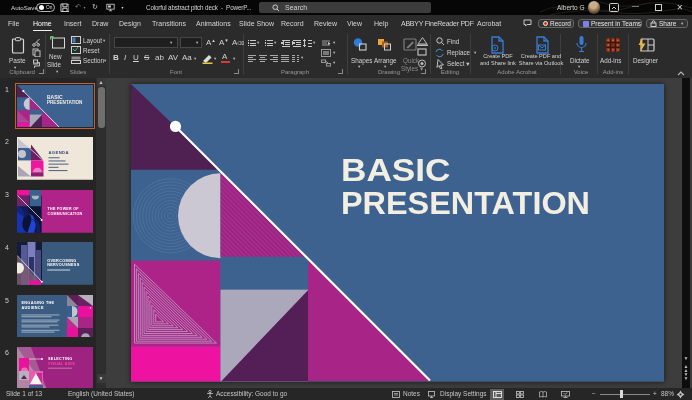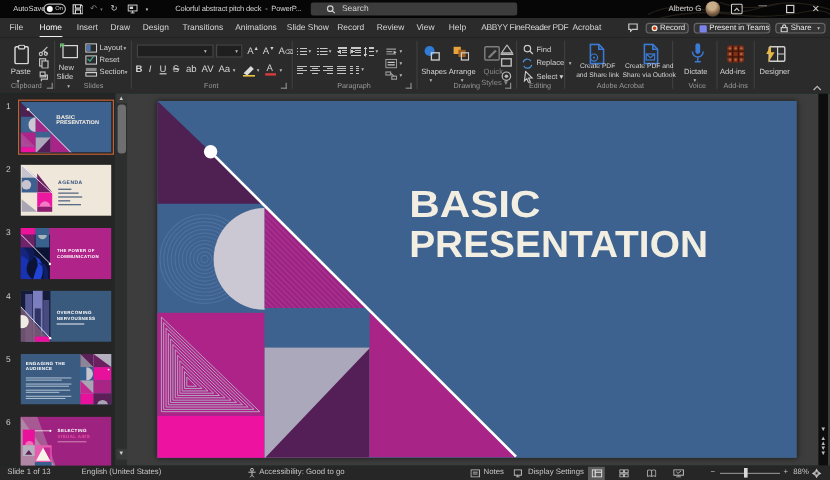--- a/index.html
+++ b/index.html
@@ -9,21 +9,21 @@
 #titlebar { position:absolute; left:0; top:0; width:692px; height:15px; background:#060606; }
 #titlebar .t { position:absolute; font-size:7px; color:#d8d8d8; }
 #menubar { position:absolute; left:0; top:15px; width:692px; height:16px; background:#2b2b2b; }
 #menubar .tab { position:absolute; top:3px; height:13px; line-height:11px; font-size:7px; color:#d6d6d6; }
 #ribbon { position:absolute; left:0; top:31px; width:692px; height:47px; background:#2b2b2b; }
 .gdiv { position:absolute; top:3px; width:1px; height:40px; background:#3e3e3e; }
 .glabel { position:absolute; top:38px; font-size:6px; color:#999; width:90px; text-align:center; margin-left:-45px; }
 .rt { position:absolute; font-size:6.3px; color:#d3d3d3; }
 .car { position:absolute; font-size:4.5px; color:#bbb; }
 .combo { position:absolute; background:#1f1f1f; border:1px solid #464646; height:11px; }
-#main { position:absolute; left:0; top:78px; width:692px; height:310px; background:#14532d; }
+#main { position:absolute; left:0; top:78px; width:692px; height:310px; background:#86efac; }
 #panel { position:absolute; left:0; top:0; width:96px; height:310px; background:#252525; }
 .thumb { position:absolute; left:17px; width:76px; height:42.75px; overflow:hidden; }
 .tnum { position:absolute; left:5px; font-size:7px; color:#cfcfcf; }
 #statusbar { position:absolute; left:0; top:388px; width:692px; height:12px; background:#262626; }
 #statusbar .s { position:absolute; font-size:6.5px; top:2px; color:#c6c6c6; }
 svg { display:block; }
 </style>
 </head>
 <body>
 

